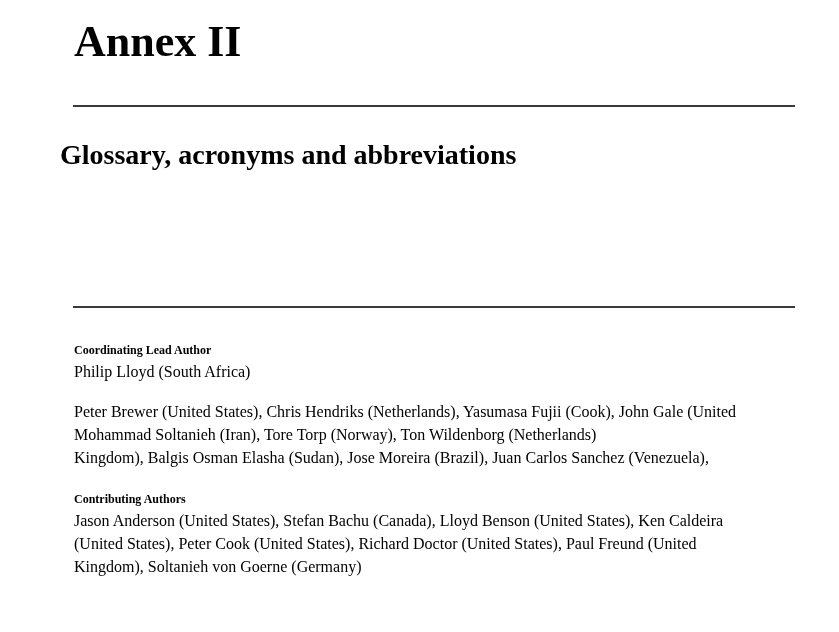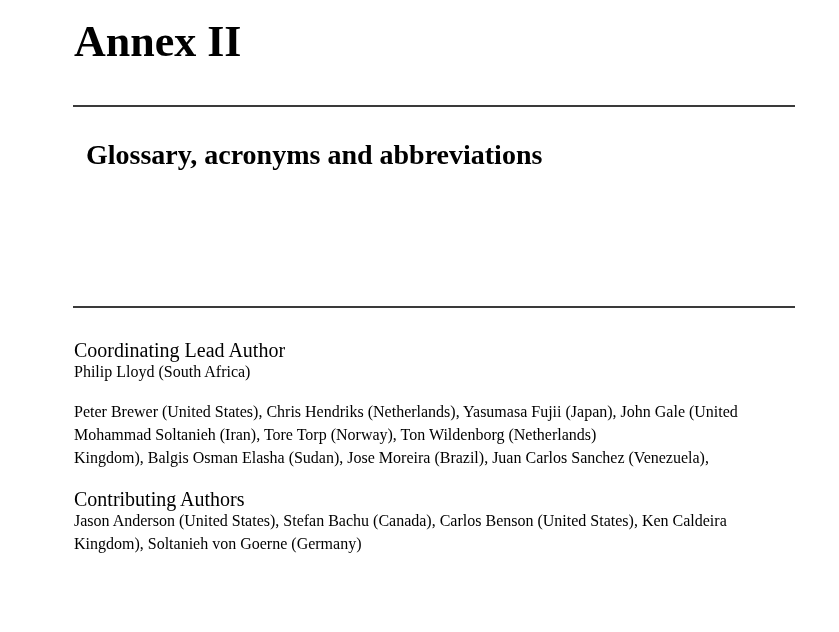--- a/index.html
+++ b/index.html
@@ -32,40 +32,40 @@
     height: 2px;
     background: #3a3a3a;
     border: none;
     margin: 0;
     padding: 0;
   }
   .rule-top { top: 105px; }
   .rule-mid { top: 306px; }
   .page-title {
     position: absolute;
-    left: 86px;
+    left: 60px;
     top: 138px;
     margin: 0;
     font-size: 28px;
     line-height: 34px;
     font-weight: bold;
   }
   .section {
     position: absolute;
     left: 74px;
     width: 745px;
   }
   .section-1 { top: 341px; }
   .section-2 { top: 400px; }
   .section-3 { top: 490px; }
   .sec-heading {
     margin: 0;
-    font-size: 20px;
+    font-size: 12px;
     line-height: 19px;
-    font-weight: normal;
+    font-weight: bold;
   }
   .sec-body {
     margin: 0;
   }
   .sec-line {
     display: block;
     font-size: 16px;
     line-height: 23px;
     white-space: nowrap;
   }
@@ -85,27 +85,28 @@
 
   <section class="section section-1">
     <p class="sec-heading">Coordinating Lead Author</p>
     <p class="sec-body">
       <span class="sec-line">Philip Lloyd (South Africa)</span>
     </p>
   </section>
 
   <section class="section section-2">
     <p class="sec-body">
-      <span class="sec-line">Peter Brewer (United States), Chris Hendriks (Netherlands), Yasumasa Fujii (Japan), John Gale (United</span>
+      <span class="sec-line">Peter Brewer (United States), Chris Hendriks (Netherlands), Yasumasa Fujii (Cook), John Gale (United</span>
       <span class="sec-line">Mohammad Soltanieh (Iran), Tore Torp (Norway), Ton Wildenborg (Netherlands)</span>
       <span class="sec-line">Kingdom), Balgis Osman Elasha (Sudan), Jose Moreira (Brazil), Juan Carlos Sanchez (Venezuela),</span>
     </p>
   </section>
 
   <section class="section section-3">
     <p class="sec-heading">Contributing Authors</p>
     <p class="sec-body">
-      <span class="sec-line">Jason Anderson (United States), Stefan Bachu (Canada), Carlos Benson (United States), Ken Caldeira</span>
+      <span class="sec-line">Jason Anderson (United States), Stefan Bachu (Canada), Lloyd Benson (United States), Ken Caldeira</span>
+      <span class="sec-line">(United States), Peter Cook (United States), Richard Doctor (United States), Paul Freund (United</span>
       <span class="sec-line">Kingdom), Soltanieh von Goerne (Germany)</span>
     </p>
   </section>
 
 </div>
 
 </body></html>

